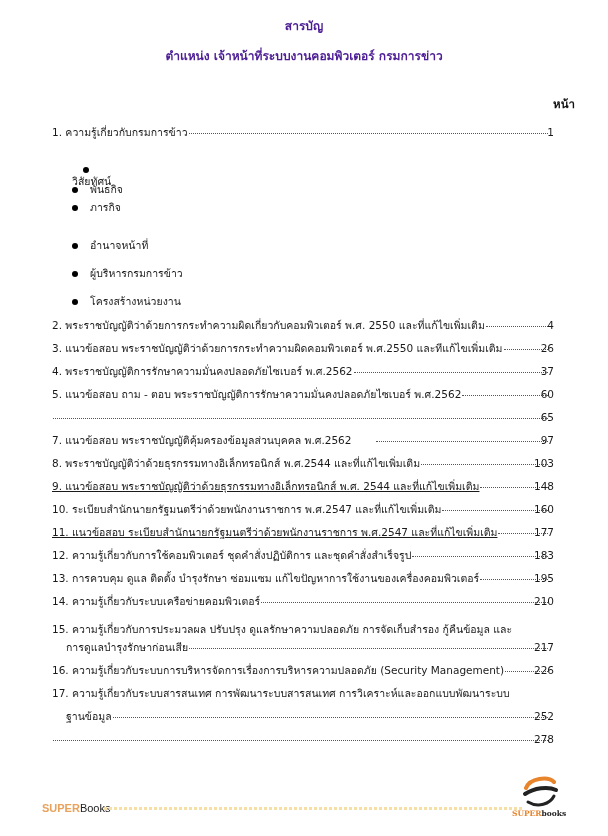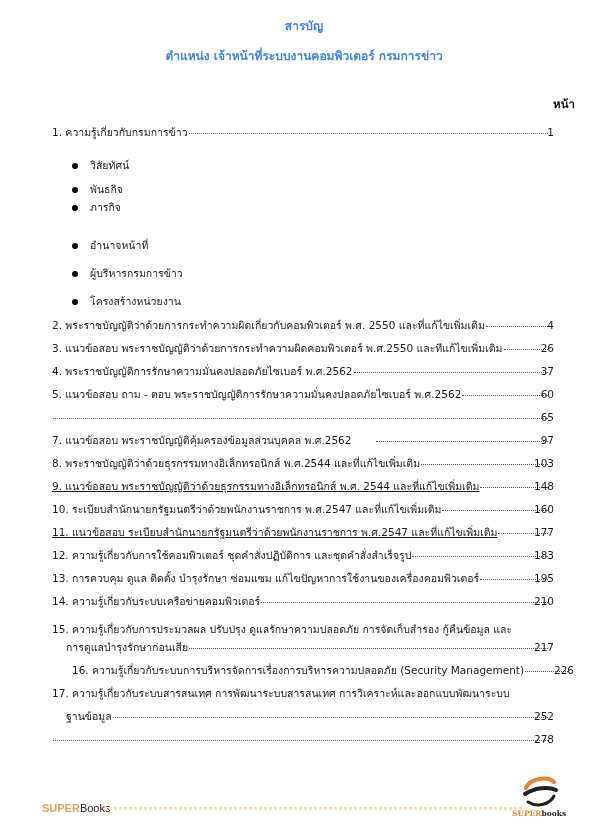--- a/index.html
+++ b/index.html
@@ -3,21 +3,21 @@
   <meta charset="utf-8">
   <style>
     html, body { margin: 0; padding: 0; background: #ffffff; }
     body {
       width: 608px; height: 836px; position: relative; overflow: hidden;
       font-family: "DejaVu Sans", "Liberation Sans", sans-serif;
       color: #1a1a1a;
     }
     .title {
       position: absolute; left: 0; width: 608px; text-align: center;
-      font-weight: bold; font-size: 12px; color: #3b82f6;
+      font-weight: bold; font-size: 12px; color: #4c1d95;
     }
     .title.main { top: 16px; }
     .title.sub { top: 46px; }
     .page-head {
       position: absolute; right: 33px; top: 95px;
       font-weight: bold; font-size: 11.5px; color: #111;
     }
     .toc-row {
       position: absolute; left: 52px; width: 500px;
       display: flex; align-items: baseline;
@@ -62,21 +62,21 @@
 <div class="title main">สารบัญ</div>
 <div class="title sub">ตำแหน่ง  เจ้าหน้าที่ระบบงานคอมพิวเตอร์  กรมการข่าว</div>
 <div class="page-head">หน้า</div>
 
 <div class="toc-row" style="top:125px;">
   <span class="text">1. ความรู้เกี่ยวกับกรมการข้าว</span>
   <span class="leader"></span>
   <span class="page">1</span>
 </div>
 
-<div class="bullet-item" style="top:157px;">
+<div class="bullet-item" style="top:167px;flex-direction:column;">
     <span class="bullet-dot"></span>
     <span>วิสัยทัศน์</span>
   </div>
 <div class="bullet-item" style="top:181px;">
     <span class="bullet-dot"></span>
     <span>พันธกิจ</span>
   </div>
 <div class="bullet-item" style="top:199px;">
     <span class="bullet-dot"></span>
     <span>ภารกิจ</span>
@@ -159,21 +159,21 @@
     <span class="page">210</span>
   </div>
 
 <div class="toc-cont" style="top:622px;text-align:center;">15. ความรู้เกี่ยวกับการประมวลผล ปรับปรุง ดูแลรักษาความปลอดภัย การจัดเก็บสำรอง กู้คืนข้อมูล และ</div>
 <div class="toc-row" style="top:640px; left:66px; width:486px;">
     <span class="text">การดูแลบำรุงรักษาก่อนเสีย</span>
     <span class="leader"></span>
     <span class="page">217</span>
   </div>
 
-<div class="toc-row" style="top:663px;margin-left:20px;">
+<div class="toc-row" style="top:663px;">
     <span class="text">16. ความรู้เกี่ยวกับระบบการบริหารจัดการเรื่องการบริหารความปลอดภัย (Security Management)</span>
     <span class="leader"></span>
     <span class="page">226</span>
   </div>
 
 <div class="toc-cont" style="top:686px;">17. ความรู้เกี่ยวกับระบบสารสนเทศ การพัฒนาระบบสารสนเทศ การวิเคราะห์และออกแบบพัฒนาระบบ</div>
 <div class="toc-row" style="top:709px; left:66px; width:486px;">
     <span class="text">ฐานข้อมูล</span>
     <span class="leader"></span>
     <span class="page">252</span>

